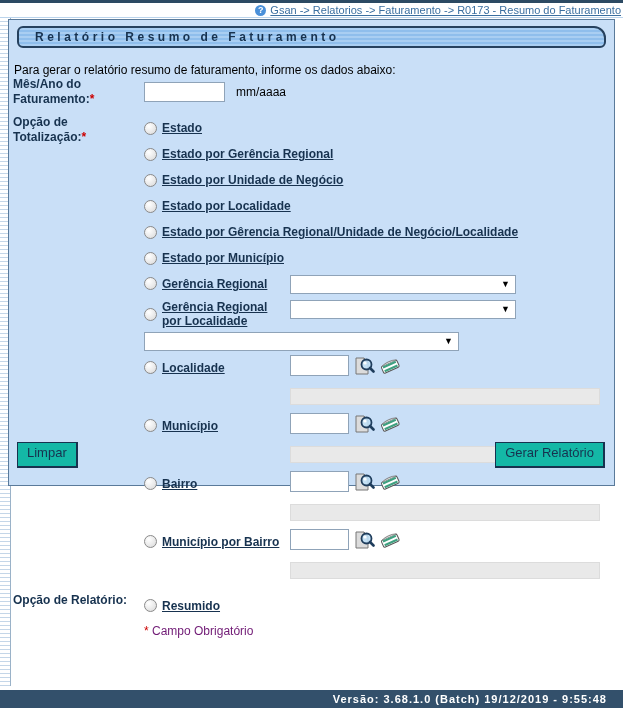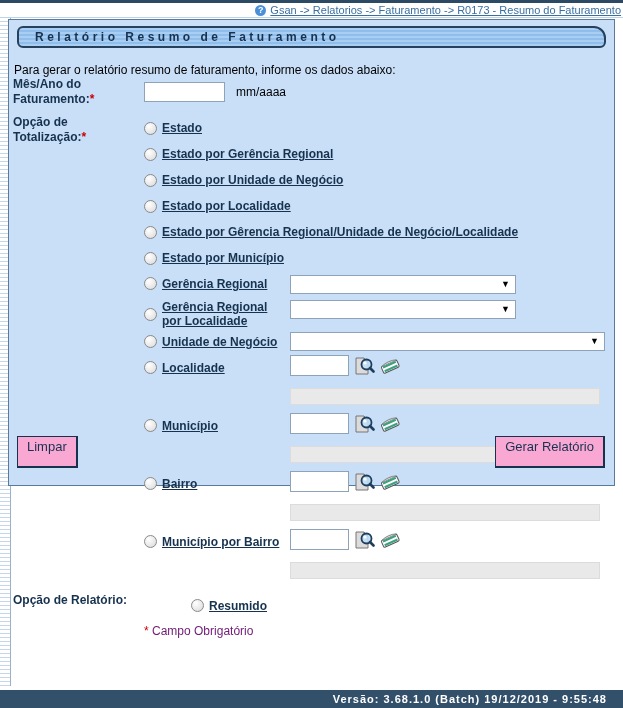--- a/index.html
+++ b/index.html
@@ -87,32 +87,32 @@
   .select-arrow { font-size: 9px; color: #000; margin-right: 5px; line-height: 1; }
   .lookup-input { width: 59px; height: 21px; }
   .icon-btn { margin-left: 4px; cursor: pointer; display: inline-flex; }
   .gray-bar {
     margin-left: 146px; width: 310px; height: 17px;
     background: #E9E9E9; border: 1px solid #DCDCDC;
   }
   .lookup-group { display: flex; flex-direction: column; margin-bottom: 8px; }
   .lookup-head { display: flex; height: 26px; }
   .lookup-group .gray-bar { margin-top: 7px; }
-  .relat-row { margin-top: 6px; gap: 47px; }
+  .relat-row { margin-top: 6px; }
   .note-row { margin-left: 131px; margin-top: 5px; font-size: 12px; }
   .note-text { color: #701a75; }
   .actions {
     position: absolute; left: 8px; right: 9px; bottom: 17px;
     display: flex; justify-content: space-between;
   }
   .btn {
-    background: #f9a8d4; color: #17324F; font-size: 13px;
+    background: #14b8a6; color: #17324F; font-size: 13px;
     font-family: "Liberation Sans", sans-serif;
     border: 1px solid #17324F; border-right-width: 2px; border-bottom-width: 2px;
-    padding: 2px 9px 12px 9px; cursor: pointer;
+    padding: 2px 9px 6px 9px; cursor: pointer;
   }
   .footer {
     position: absolute; left: 0; bottom: 0; width: 100%; height: 20px;
     background: #33506B; color: #ffffff; font-size: 11px; font-weight: bold;
     letter-spacing: 1px; display: flex; align-items: center; justify-content: flex-end;
     padding-right: 16px; border-top: 2px solid #ffffff;
   }
 </style>
 </head>
 <body>
@@ -217,24 +217,20 @@
             <span class="radio"></span>
             <span class="opt-label">Gerência Regional por Localidade</span>
           </div>
           <div class="select small">
             <span></span>
             <span class="select-arrow">▼</span>
           </div>
         </div>
 
         <div class="opt-row">
-          <div class="opt-head">
-            <span class="radio"></span>
-            <span class="opt-label">Unidade de Negócio</span>
-          </div>
           <div class="select wide">
             <span></span>
             <span class="select-arrow">▼</span>
           </div>
         </div>
 
         <div class="lookup-group">
           <div class="lookup-head">
             <div class="opt-head">
               <span class="radio"></span>

